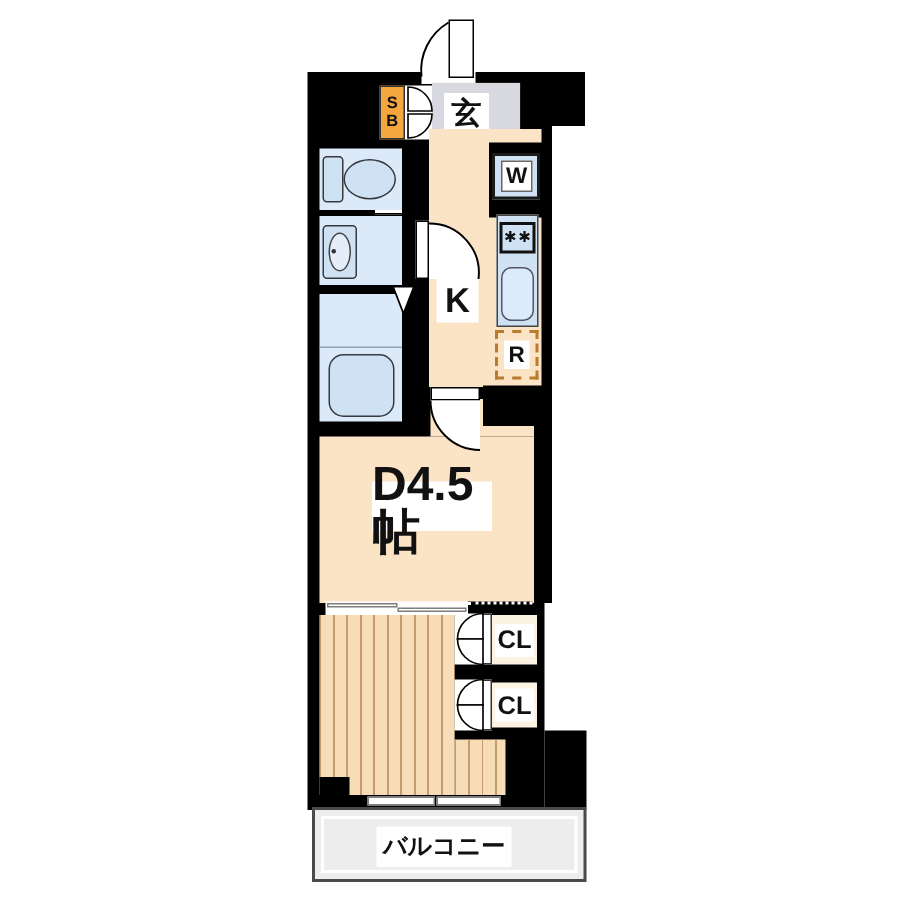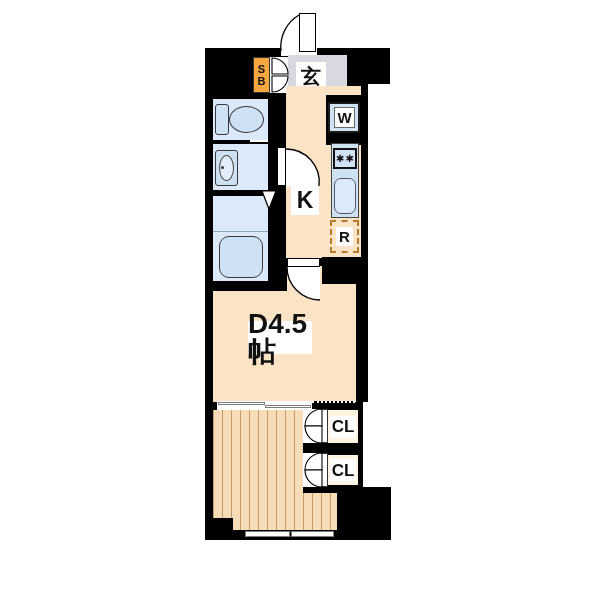--- a/index.html
+++ b/index.html
@@ -67,21 +67,21 @@
   <div class="abs" style="left:330px;top:220px;width:29px;height:33px;border:2px dashed #b97b2e;background:#fbe4c6;display:flex;align-items:center;justify-content:center;">
     <div class="label" style="width:17px;height:19px;font-size:15px;">R</div>
   </div>
   <div class="abs doorleaf" style="left:277px;top:147px;width:9px;height:39px;border-width:1px;"></div>
   <div class="abs label" style="left:291px;top:185px;width:28px;height:30px;font-size:23px;">K</div>
 
   <div class="abs room-beige" style="left:287px;top:266px;width:69px;height:25px;"></div>
   <div class="abs room-beige" style="left:213px;top:291px;width:143px;height:111px;"></div>
   <div class="abs wall" style="left:322px;top:257px;width:46px;height:27px;"></div>
   <div class="abs doorleaf" style="left:287px;top:258px;width:33px;height:9px;"></div>
-  <div class="abs label" style="left:248px;top:321px;width:64px;height:33px;font-size:28px;">D4.5帖</div>
+  <div class="abs label" style="left:248px;top:321px;width:80px;height:33px;font-size:32px;">D4.5帖</div>
 
   <div class="abs" style="left:217px;top:401px;width:95px;height:9px;background:#fff;">
     <div class="abs slider-panel" style="left:1px;top:1px;width:47px;height:3px;"></div>
     <div class="abs slider-panel" style="left:48px;top:4px;width:46px;height:3px;"></div>
   </div>
   <div class="abs dotted-wall" style="left:312px;top:401px;width:43px;height:7px;"></div>
 
   <div class="abs stripes" style="left:213px;top:410px;width:90px;height:120px;"></div>
   <div class="abs stripes" style="left:303px;top:493px;width:34px;height:37px;"></div>
   <div class="abs wall" style="left:213px;top:518px;width:20px;height:12px;"></div>
@@ -93,20 +93,24 @@
   </div>
   <div class="abs" style="left:303px;top:453px;width:19px;height:34px;background:#fff;"></div>
   <div class="abs" style="left:321px;top:453px;width:7px;height:34px;background:#fff;border:1px solid #333;"></div>
   <div class="abs" style="left:328px;top:455px;width:30px;height:30px;background:#fdf3e3;display:flex;align-items:center;justify-content:center;">
     <div class="label" style="width:26px;height:22px;font-size:17px;font-weight:700;">CL</div>
   </div>
 
   <div class="abs slider-panel" style="left:245px;top:531px;width:45px;height:6px;"></div>
   <div class="abs slider-panel" style="left:291px;top:531px;width:43px;height:6px;"></div>
 
+  <div class="abs" style="left:208px;top:538px;width:183px;height:50px;background:#ededed;border:2px solid #4a4a4a;">
+    <div class="abs" style="left:4px;top:4px;right:4px;bottom:4px;border:2px solid #fff;"></div>
+    <div class="abs label" style="left:41px;top:11px;width:90px;height:27px;font-size:16px;">バルコニー</div>
+  </div>
 
   <svg class="overlay" width="600" height="600" viewBox="0 0 600 600">
 
     <path d="M299,15 A37,37 0 0 0 281,51" fill="none" stroke="#000" stroke-width="1.3"></path>
 
     <path d="M272,58 A16,16 0 0 1 288,74 L272,74 Z" fill="#fff" stroke="#000" stroke-width="1.1"></path>
     <path d="M272,92 A16,16 0 0 0 288,76 L272,76 Z" fill="#fff" stroke="#000" stroke-width="1.1"></path>
 
     <path d="M286,149 A33,33 0 0 1 319,186 L286,186 Z" fill="#fff" stroke="none"></path>
     <path d="M286,149 A33,33 0 0 1 319,186" fill="none" stroke="#000" stroke-width="1.3"></path>

